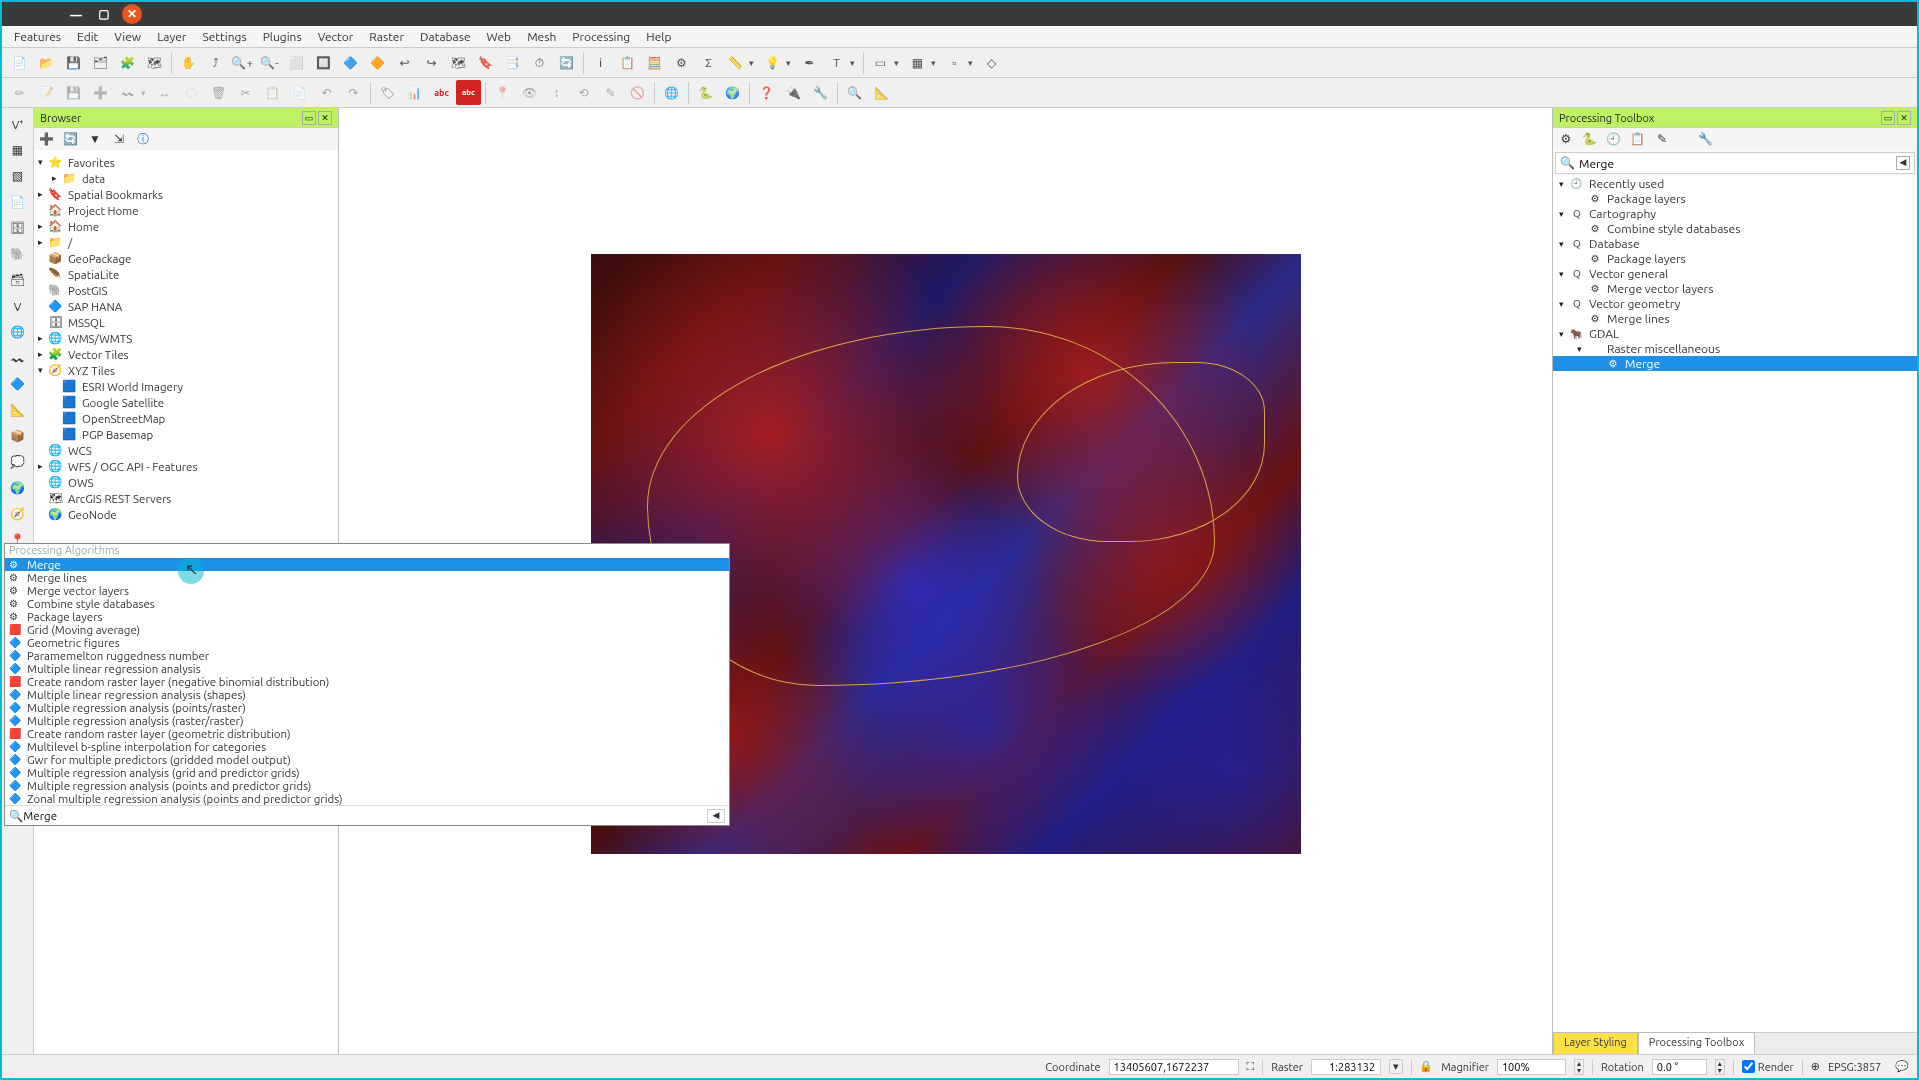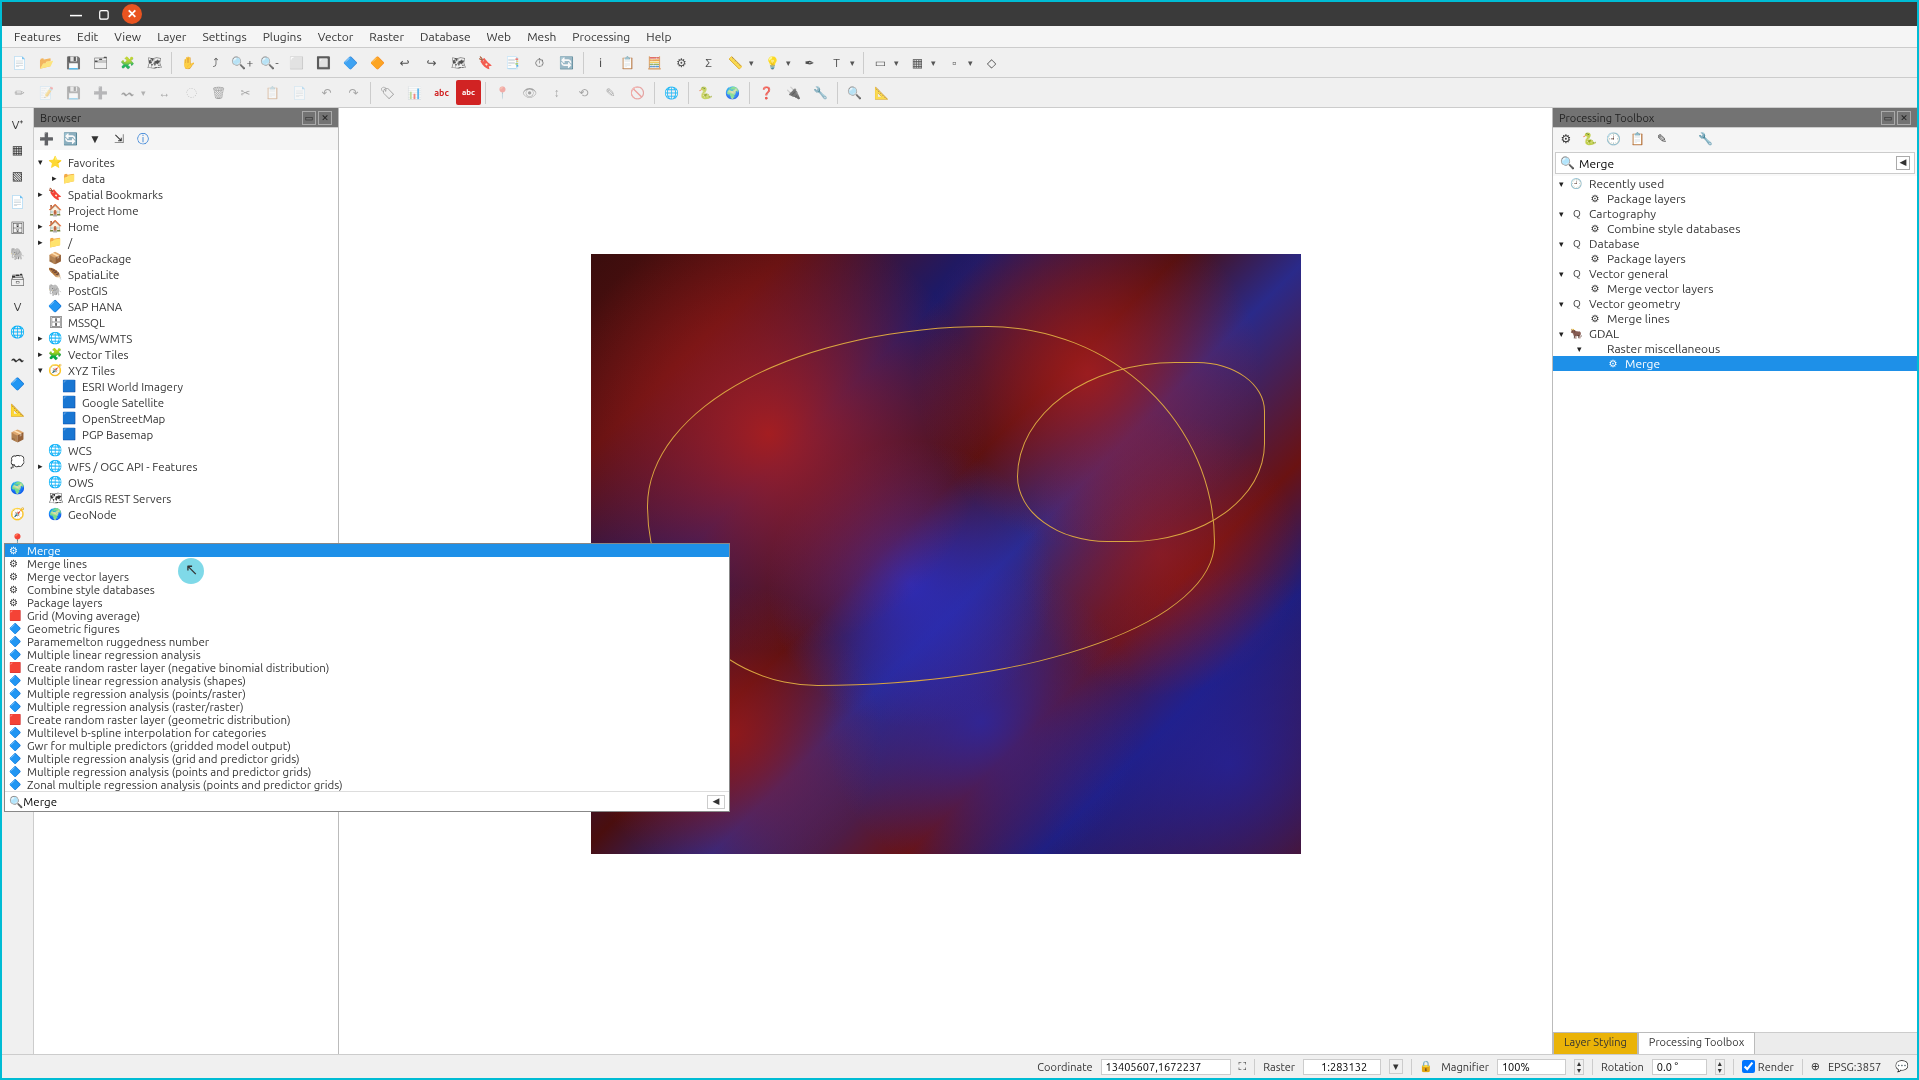--- a/index.html
+++ b/index.html
@@ -11,21 +11,21 @@
 .menubar { height:22px; background:#f5f5f5; border-bottom:1px solid #ccc; display:flex; align-items:center; padding:0 4px; }
 .menubar .menu-item { padding:2px 8px; cursor:pointer; }
 .toolbar { height:30px; background:#f0f0f0; border-bottom:1px solid #ccc; display:flex; align-items:center; padding:0 4px; gap:0; }
 .toolbar .tb-btn { width:25px; height:25px; display:flex; align-items:center; justify-content:center; cursor:pointer; margin:0 1px; opacity:.85; }
 .toolbar .tb-sep { width:1px; height:22px; background:#ccc; margin:0 3px; }
 .toolbar .dropdown-arrow { width:10px; font-size:9px; color:#555; }
 .workspace { display:flex; height:calc(100% - 24px - 22px - 60px - 24px); }
 .left-toolbar { width:32px; background:#f0f0f0; border-right:1px solid #ccc; display:flex; flex-direction:column; padding-top:4px; gap:2px; }
 .left-toolbar .lt-btn { width:28px; height:24px; margin:0 auto; display:flex; align-items:center; justify-content:center; cursor:pointer; }
 .panels-left { width:305px; display:flex; flex-direction:column; background:#f9f9f9; border-right:1px solid #bbb; position:relative; }
-.panel-header { height:20px; background:#737373; border-bottom:1px solid #ccc; display:flex; align-items:center; padding:0 6px; font-size:11px; color:#222; }
+.panel-header { height:20px; background:#bef264; border-bottom:1px solid #ccc; display:flex; align-items:center; padding:0 6px; font-size:11px; color:#222; }
 .panel-header .spacer { flex:1; }
 .panel-header .hbtn { width:14px; height:14px; border:1px solid #aaa; margin-left:2px; cursor:pointer; font-size:9px; text-align:center; line-height:12px; }
 .panel-toolbar { height:22px; background:#f5f5f5; display:flex; align-items:center; padding:0 4px; gap:6px; }
 .panel-toolbar .pt-btn { width:18px; height:18px; cursor:pointer; display:flex; align-items:center; justify-content:center; }
 .tree { flex:1; overflow:auto; padding:4px 0; background:#fff; font-size:11.5px; }
 .tree-row { display:flex; align-items:center; height:16px; padding:0 4px; cursor:pointer; white-space:nowrap; }
 .tree-arrow { width:10px; font-size:9px; color:#222; }
 .tree-icon { width:16px; text-align:center; margin-right:4px; }
 .indent-0{padding-left:4px}.indent-1{padding-left:18px}
 .map-canvas { flex:1; background:#fff; position:relative; display:flex; align-items:center; justify-content:center; }
@@ -43,21 +43,21 @@
 .b1{top:12%;left:8%;width:80%;height:60%;border-radius:60% 40% 70% 30%/50% 60% 40% 50%;}
 .b2{top:18%;left:60%;width:35%;height:30%;border-radius:70% 30% 60% 40%;}
 .panels-right { width:365px; background:#f9f9f9; border-left:1px solid #bbb; display:flex; flex-direction:column; }
 .search-row { display:flex; align-items:center; padding:3px 4px; gap:4px; background:#fff; border:1px solid #ccc; margin:2px; height:22px; }
 .search-row input { flex:1; border:none; outline:none; font-size:12px; background:transparent; }
 .search-row .clear { width:14px; height:14px; border:1px solid #aaa; font-size:9px; text-align:center; cursor:pointer; }
 .toolbox-tree { flex:1; background:#fff; font-size:12px; overflow:auto; }
 .tb-row { display:flex; align-items:center; height:15px; padding:0 4px; cursor:pointer; }
 .tb-row.selected { background:#1e90e8; color:#fff; }
 .tabs-bottom { height:22px; display:flex; border-top:1px solid #ccc; background:#ececec; }
-.tabs-bottom .tab { padding:3px 10px; border:1px solid #bbb; border-bottom:none; margin-top:-1px; background:#eab308; font-size:11px; cursor:pointer; }
+.tabs-bottom .tab { padding:3px 10px; border:1px solid #bbb; border-bottom:none; margin-top:-1px; background:#fde047; font-size:11px; cursor:pointer; }
 .tabs-bottom .tab.active { background:#fff; }
 .statusbar { height:24px; background:#f0f0f0; border-top:1px solid #ccc; display:flex; align-items:center; padding:0 8px; gap:8px; font-size:11px; }
 .statusbar input[type=text]{ border:1px solid #ccc; padding:1px 4px; font-size:11px; }
 .statusbar .sb-sep{ width:1px; height:16px; background:#ccc; }
 .statusbar label{ display:flex; align-items:center; gap:3px; }
 .popup { position:absolute; left:4px; top:543px; width:726px; background:#fff; border:1px solid #888; z-index:1000; font-size:11.5px; }
 .popup-header{ height:14px; color:#9aa; padding:0 4px; font-size:11px; }
 .popup-row{ height:13px; display:flex; align-items:center; padding:0 4px; cursor:pointer; gap:6px; }
 .popup-row.selected{ background:#1e90e8; color:#fff; }
 .popup-footer{ height:20px; border-top:1px solid #ddd; display:flex; align-items:center; padding:0 4px; }
@@ -436,21 +436,21 @@
   </div>
 </div>
 
 <div class="statusbar">
   <span style="flex:1"></span>
   <span>Coordinate</span>
   <input type="text" style="width: 130px;" value="13405607,1672237">
   <span>⛶</span>
   <span class="sb-sep"></span>
   <span>Raster</span>
-  <input type="text" style="width: 78px; padding-left: 17px;" value="1:283132">
+  <input type="text" style="width: 70px; padding-left: 17px;" value="1:283132">
   <span style="border:1px solid #ccc;padding:0 3px">▾</span>
   <span class="sb-sep"></span>
   <span>🔒</span>
   <span>Magnifier</span>
   <input type="text" style="width: 69px;" value="100%">
   <span style="border:1px solid #ccc;padding:0 2px;font-size:8px;line-height:7px">▴<br>▾</span>
   <span class="sb-sep"></span>
   <span>Rotation</span>
   <input type="text" style="width: 55px;" value="0.0 °">
   <span style="border:1px solid #ccc;padding:0 2px;font-size:8px;line-height:7px">▴<br>▾</span>
@@ -459,20 +459,21 @@
       <input type="checkbox" checked="" style="">
       <span>Render</span>
     </label>
   <span class="sb-sep"></span>
   <span>⊕</span>
   <span>EPSG:3857</span>
   <span style="margin-left:6px">💬</span>
 </div>
 
 <div class="popup">
+  <div class="popup-header">Processing Algorithms</div>
   <div id="popup-list">
       <div class="popup-row selected">
         <span style="width:12px;font-size:10px">⚙</span>
         <span>Merge</span>
       </div>
       <div class="popup-row">
         <span style="width:12px;font-size:10px">⚙</span>
         <span>Merge lines</span>
       </div>
       <div class="popup-row">

